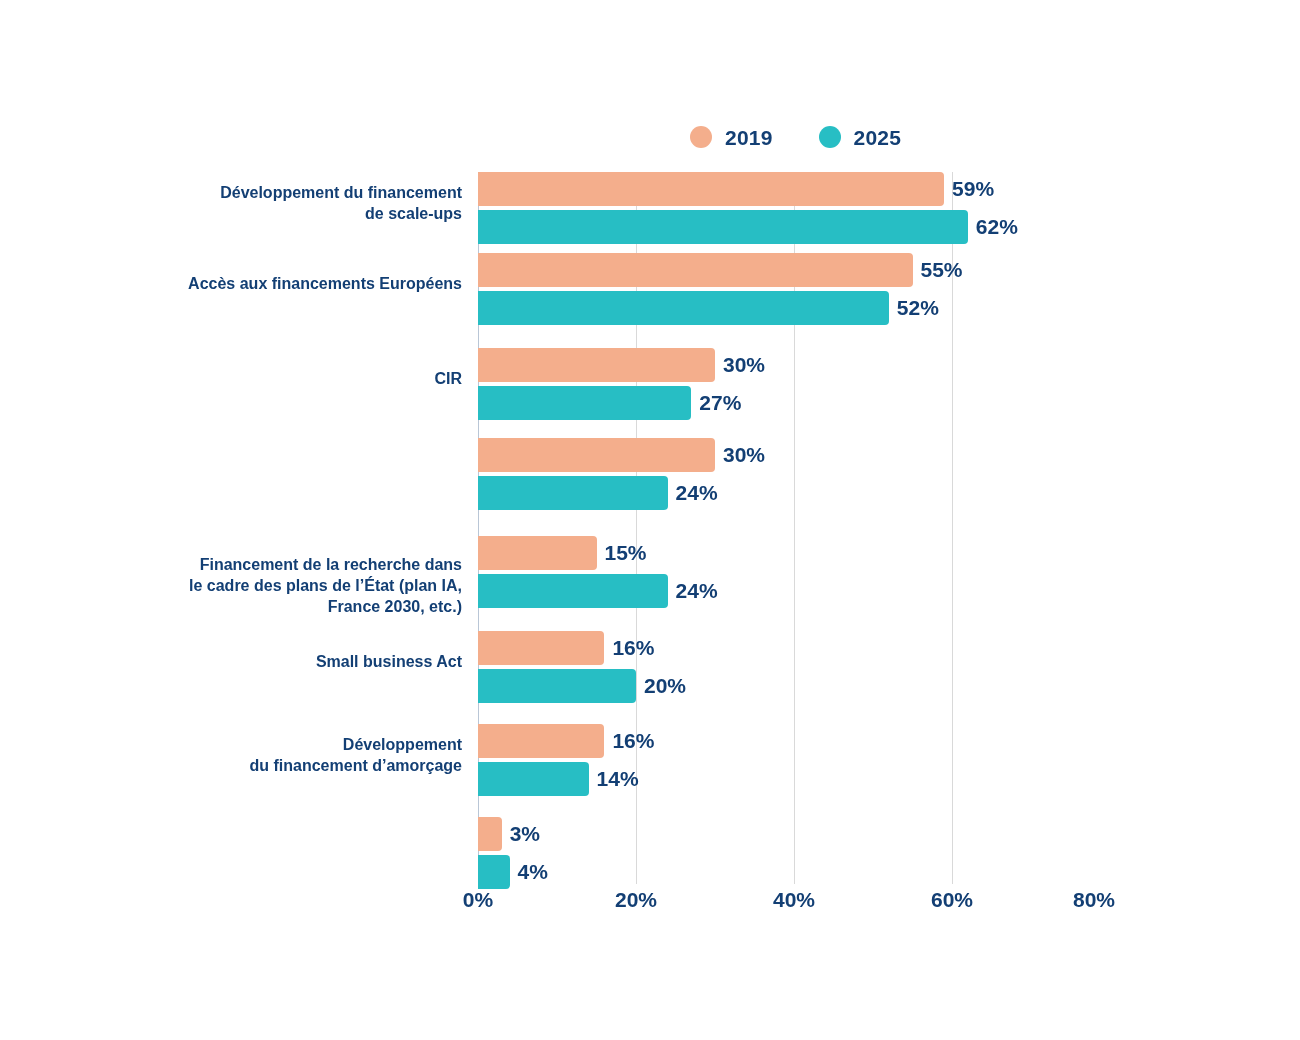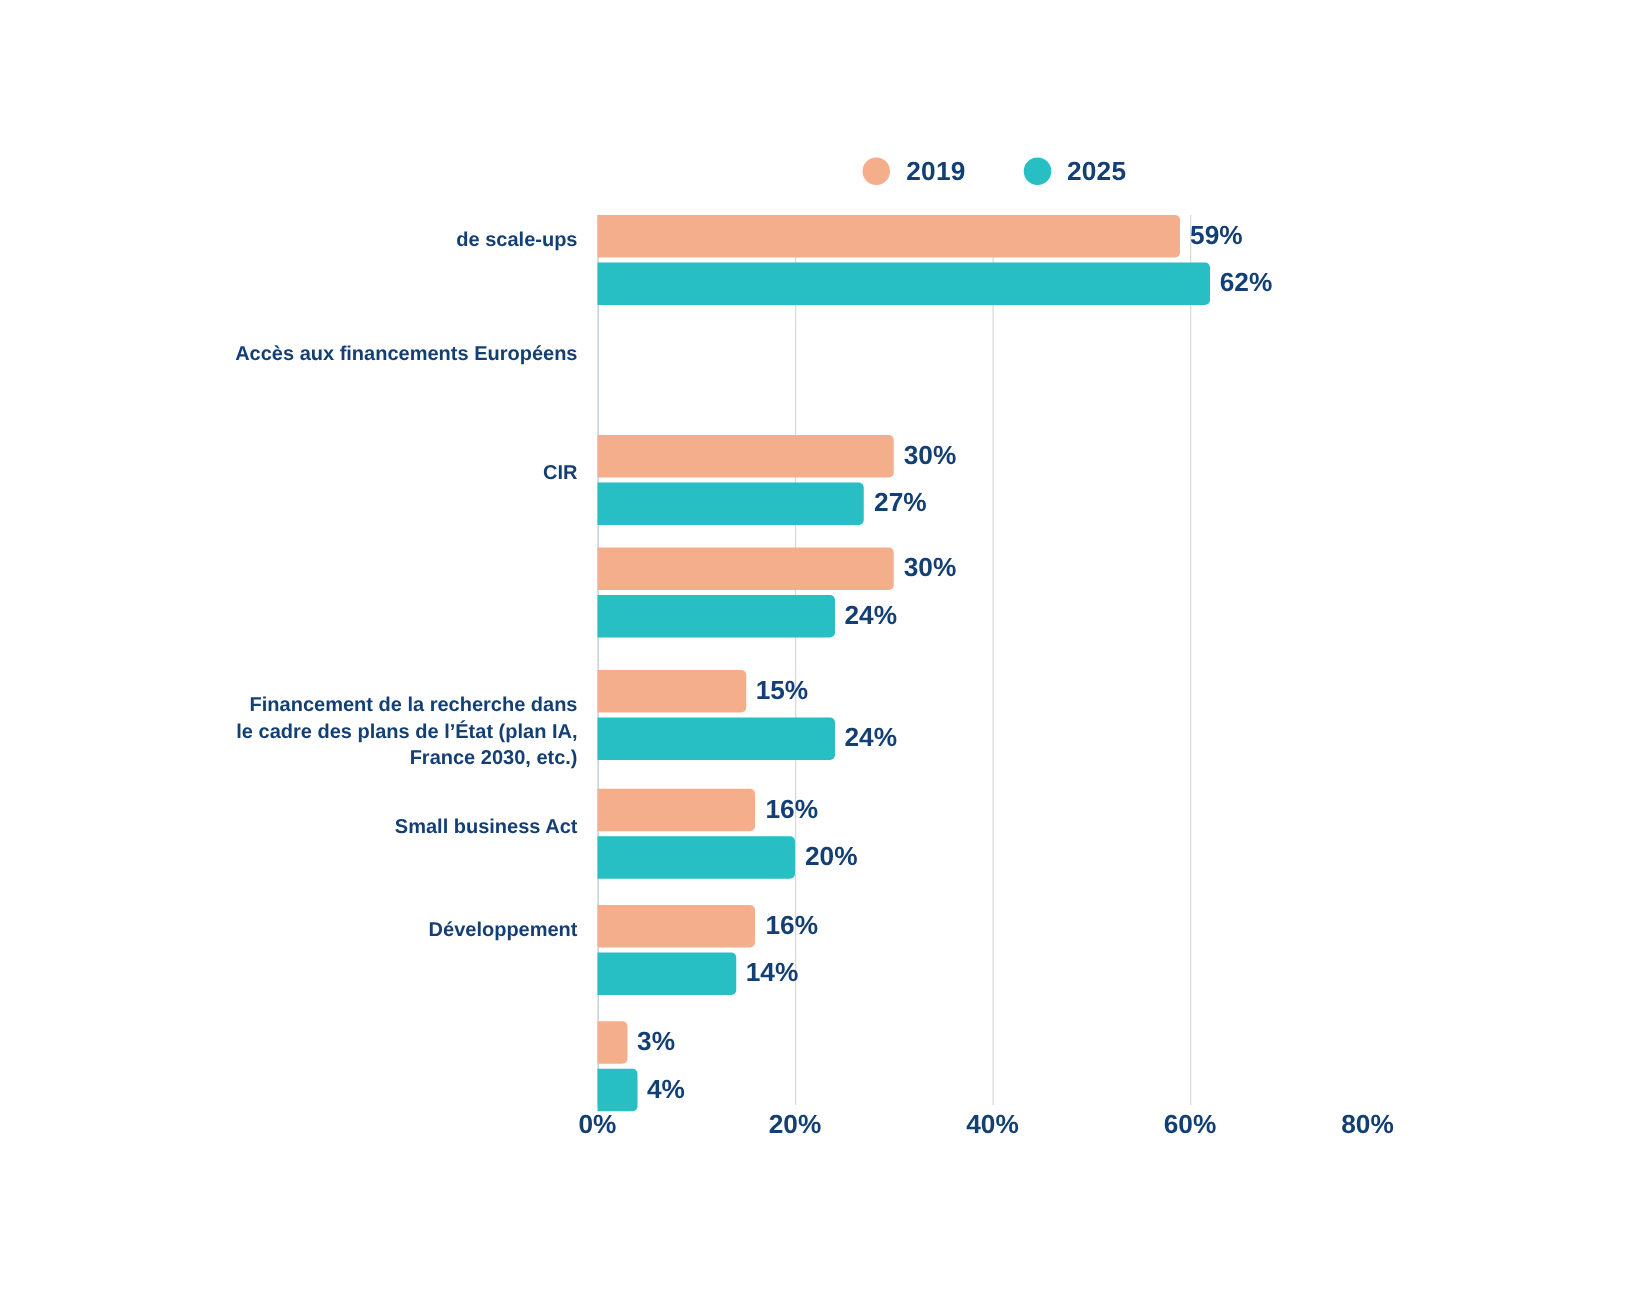--- a/index.html
+++ b/index.html
@@ -177,20 +177,30 @@
         <div class="group" style="top: 0px; height: 72px;">
           <div class="bar-line top">
             <div class="bar y2024" title="Développement du financement de scale-ups — 2024 — 59%" style="width: 466.1px; background: rgb(244, 174, 140);"></div>
             <span class="bar-value" style="left: 466.1px;">59%</span>
           </div>
           <div class="bar-line bottom">
             <div class="bar y2025" title="Développement du financement de scale-ups — 2025 — 62%" style="width: 489.8px; background: rgb(39, 190, 196);"></div>
             <span class="bar-value" style="left: 489.8px;">62%</span>
           </div>
         </div>
+        <div class="group" style="top: 81px; height: 72px;">
+          <div class="bar-line top">
+            <div class="bar y2024" title="Accès aux financements Européens — 2024 — 55%" style="width: 434.5px; background: rgb(244, 174, 140);"></div>
+            <span class="bar-value" style="left: 434.5px;">55%</span>
+          </div>
+          <div class="bar-line bottom">
+            <div class="bar y2025" title="Accès aux financements Européens — 2025 — 52%" style="width: 410.8px; background: rgb(39, 190, 196);"></div>
+            <span class="bar-value" style="left: 410.8px;">52%</span>
+          </div>
+        </div>
         <div class="group" style="top: 176px; height: 72px;">
           <div class="bar-line top">
             <div class="bar y2024" title="CIR — 2024 — 30%" style="width: 237px; background: rgb(244, 174, 140);"></div>
             <span class="bar-value" style="left: 237px;">30%</span>
           </div>
           <div class="bar-line bottom">
             <div class="bar y2025" title="CIR — 2025 — 27%" style="width: 213.3px; background: rgb(39, 190, 196);"></div>
             <span class="bar-value" style="left: 213.3px;">27%</span>
           </div>
         </div>
@@ -249,32 +259,34 @@
 
   <div id="xaxis">
       <div class="xtick" style="left: 0px;">0%</div>
       <div class="xtick" style="left: 158px;">20%</div>
       <div class="xtick" style="left: 316px;">40%</div>
       <div class="xtick" style="left: 474px;">60%</div>
       <div class="xtick" style="left: 616px;">80%</div>
     </div>
 
 <div class="cat-label" style="top: 181.8px;">
+      <div>Développement du financement</div>
       <div>de scale-ups</div>
     </div>
     <div class="cat-label" style="top: 273.4px;">
       <div>Accès aux financements Européens</div>
     </div>
     <div class="cat-label" style="top: 368.4px;">
       <div>CIR</div>
     </div>
     <div class="cat-label" style="top: 535.2px; margin-top: 19px;">
       <div>Financement de la recherche dans</div>
       <div>le cadre des plans de l’État (plan IA,</div>
       <div>France 2030, etc.)</div>
     </div>
     <div class="cat-label" style="top: 651.4px;">
       <div>Small business Act</div>
     </div>
     <div class="cat-label" style="top: 733.8px;">
       <div>Développement</div>
+      <div>du financement d’amorçage</div>
     </div>
   </div>
 
 </body></html>

